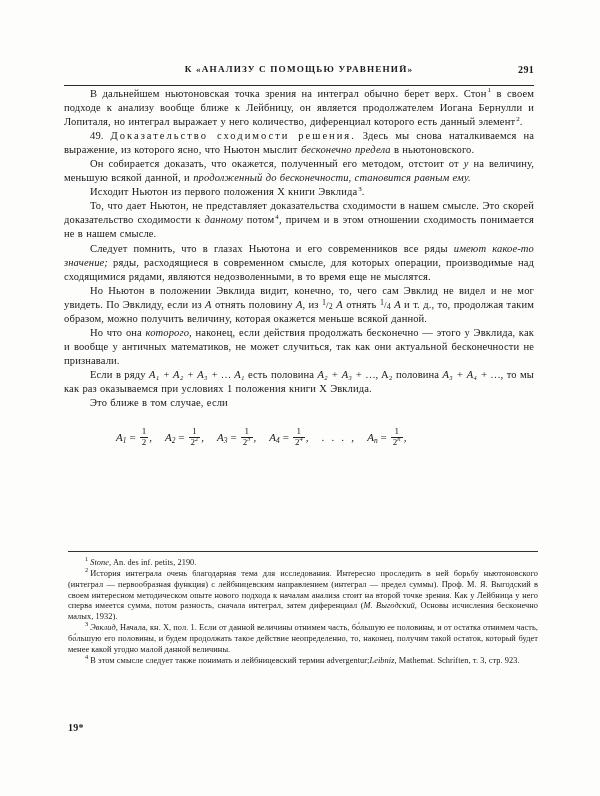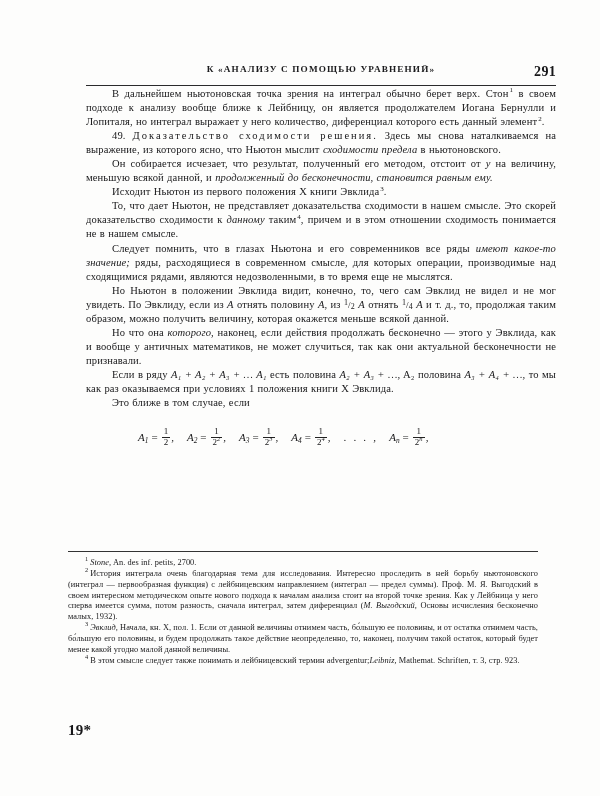--- a/index.html
+++ b/index.html
@@ -17,21 +17,21 @@
   .page {
     position: relative;
     width: 600px;
     height: 796px;
     background: #fdfdfc;
     box-sizing: border-box;
     padding: 0;
   }
   .content {
     position: absolute;
-    left: 86px;
+    left: 64px;
     top: 0;
     width: 470px;
   }
 
   
   .runhead {
     position: relative;
     margin-top: 64px;
     height: 18px;
   }
@@ -42,21 +42,21 @@
     white-space: nowrap;
     font-size: 9.2px;
     letter-spacing: 1.15px;
     font-weight: 600;
     color: #1b1b1d;
   }
   .runhead-folio {
     position: absolute;
     right: 0;
     top: 0;
-    font-size: 14px;
+    font-size: 10px;
     font-weight: 700;
     letter-spacing: 0.3px;
   }
   .rule-head {
     margin-top: 3px;
     border-top: 1.1px solid #2a2a2c;
     width: 470px;
   }
 
   
@@ -170,21 +170,21 @@
     vertical-align: super;
     line-height: 0;
     padding-right: 2px;
   }
 
   
   .signature {
     position: absolute;
     left: 68px;
     top: 722px;
-    font-size: 15px;
+    font-size: 10px;
     font-weight: 700;
     letter-spacing: 0.2px;
   }
 </style>
 </head>
 <body>
 
 <div class="page">
 
   <div class="content">
@@ -192,27 +192,27 @@
     <div class="runhead">
       <span class="runhead-title">К «АНАЛИЗУ С ПОМОЩЬЮ УРАВНЕНИЙ»</span>
       <span class="runhead-folio">291</span>
     </div>
     <div class="rule-head"></div>
 
     <div class="body">
 
       <p><span>В дальнейшем ньютоновская точка зрения на интеграл обычно берет верх. Стон</span><sup class="fn">1</sup> <span>в своем подходе к анализу вообще ближе к Лейбницу, он является продолжателем Иогана Бернулли и Лопиталя, но интеграл выражает у него количество, диференциал которого есть данный элемент</span><sup class="fn">2</sup><span>.</span></p>
 
-      <p><span>49.</span> <span class="sp">Доказательство сходимости решения.</span> <span>Здесь мы снова наталкиваемся на выражение, из которого ясно, что Ньютон мыслит</span> <i>сходимости предела</i> <span>в ньютоновского.</span></p>
-
-      <p><span>Он собирается исчезает, что результат, полученный его методом, отстоит от</span> <span class="mathvar">y</span> <span>на величину, меньшую всякой данной, и</span> <i>продолженный до бесконечности, становится равным ему.</i></p>
+      <p><span>49.</span> <span class="sp">Доказательство сходимости решения.</span> <span>Здесь мы снова наталкиваемся на выражение, из которого ясно, что Ньютон мыслит</span> <i>бесконечно предела</i> <span>в ньютоновского.</span></p>
+
+      <p><span>Он собирается доказать, что окажется, полученный его методом, отстоит от</span> <span class="mathvar">y</span> <span>на величину, меньшую всякой данной, и</span> <i>продолженный до бесконечности, становится равным ему.</i></p>
 
       <p><span>Исходит Ньютон из первого положения X книги Эвклида</span><sup class="fn">3</sup><span>.</span></p>
 
-      <p><span>То, что дает Ньютон, не представляет доказательства сходимости в нашем смысле. Это скорей доказательство сходимости к</span> <i>данному</i> <span>таким</span><sup class="fn">4</sup><span>, причем и в этом отношении сходимость понимается не в нашем смысле.</span></p>
+      <p><span>То, что дает Ньютон, не представляет доказательства сходимости в нашем смысле. Это скорей доказательство сходимости к</span> <i>данному</i> <span>потом</span><sup class="fn">4</sup><span>, причем и в этом отношении сходимость понимается не в нашем смысле.</span></p>
 
       <p><span>Следует помнить, что в глазах Ньютона и его современников все ряды</span> <i>имеют какое-то значение;</i> <span>ряды, расходящиеся в современном смысле, для которых операции, производимые над сходящимися рядами, являются недозволенными, в то время еще не мыслятся.</span></p>
 
       <p><span>Но Ньютон в положении Эвклида видит, конечно, то, чего сам Эвклид не видел и не мог увидеть. По Эвклиду, если из</span> <span class="mathvar">A</span> <span>отнять половину</span> <span class="mathvar">A</span><span>, из</span> <span class="sfrac nb"><sup>1</sup>/<sub>2</sub></span> <span class="mathvar">A</span> <span>отнять</span> <span class="sfrac nb"><sup>1</sup>/<sub>4</sub></span> <span class="mathvar">A</span> <span>и т. д., то, продолжая таким образом, можно получить величину, которая окажется меньше всякой данной.</span></p>
 
       <p><span>Но что она</span> <i>которого,</i> <span>наконец, если действия продолжать бесконечно — этого у Эвклида, как и вообще у античных математиков, не может случиться, так как они актуальной бесконечности не признавали.</span></p>
 
       <p><span>Если в ряду</span> <span class="mathvar nb">A₁ + A₂ + A₃ + … A₁</span> <span>есть половина</span> <span class="mathvar nb">A₂ + A₃ + …,</span> <span>A₂ половина</span> <span class="mathvar nb">A₃ + A₄ + …,</span> <span>то мы как раз оказываемся при условиях 1 положения книги X Эвклида.</span></p>
 
       <p><span>Это ближе в том случае, если</span></p>
@@ -268,21 +268,21 @@
             <span>,</span>
           </span>
         </span>
     </div>
 
   </div>
 
   <div class="rule-foot"></div>
 
   <div class="footnotes" id="footnotes-slot">
-      <p><sup>1</sup><i>Stone,</i> <span>An. des inf. petits, 2700.</span></p>
+      <p><sup>1</sup><i>Stone,</i> <span>An. des inf. petits, 2190.</span></p>
       <p><sup>2</sup><span>История интеграла очень благодарная тема для исследования. Интересно проследить в ней борьбу ньютоновского (интеграл — первообразная функция) с лейбницевским направлением (интеграл — предел суммы). Проф. М. Я. Выгодский в своем интересном методическом опыте нового подхода к началам анализа стоит на второй точке зрения. Как у Лейбница у него сперва имеется сумма, потом разность, сначала интеграл, затем диференциал (</span><i>М. Выгодский,</i> <span>Основы исчисления бесконечно малых, 1932).</span></p>
       <p><sup>3</sup><i>Эвклид,</i> <span>Начала, кн. X, пол. 1. Если от данной величины отнимем часть, бо́льшую ее половины, и от остатка отнимем часть, бо́льшую его половины, и будем продолжать такое действие неопределенно, то, наконец, получим такой остаток, который будет менее какой угодно малой данной величины.</span></p>
       <p><sup>4</sup><span>В этом смысле следует также понимать и лейбницевский термин advergentur;</span><i>Leibniz,</i> <span>Mathemat. Schriften, т. 3, стр. 923.</span></p>
     </div>
 
   <div class="signature">19*</div>
 
 </div>
 
 </body></html>

